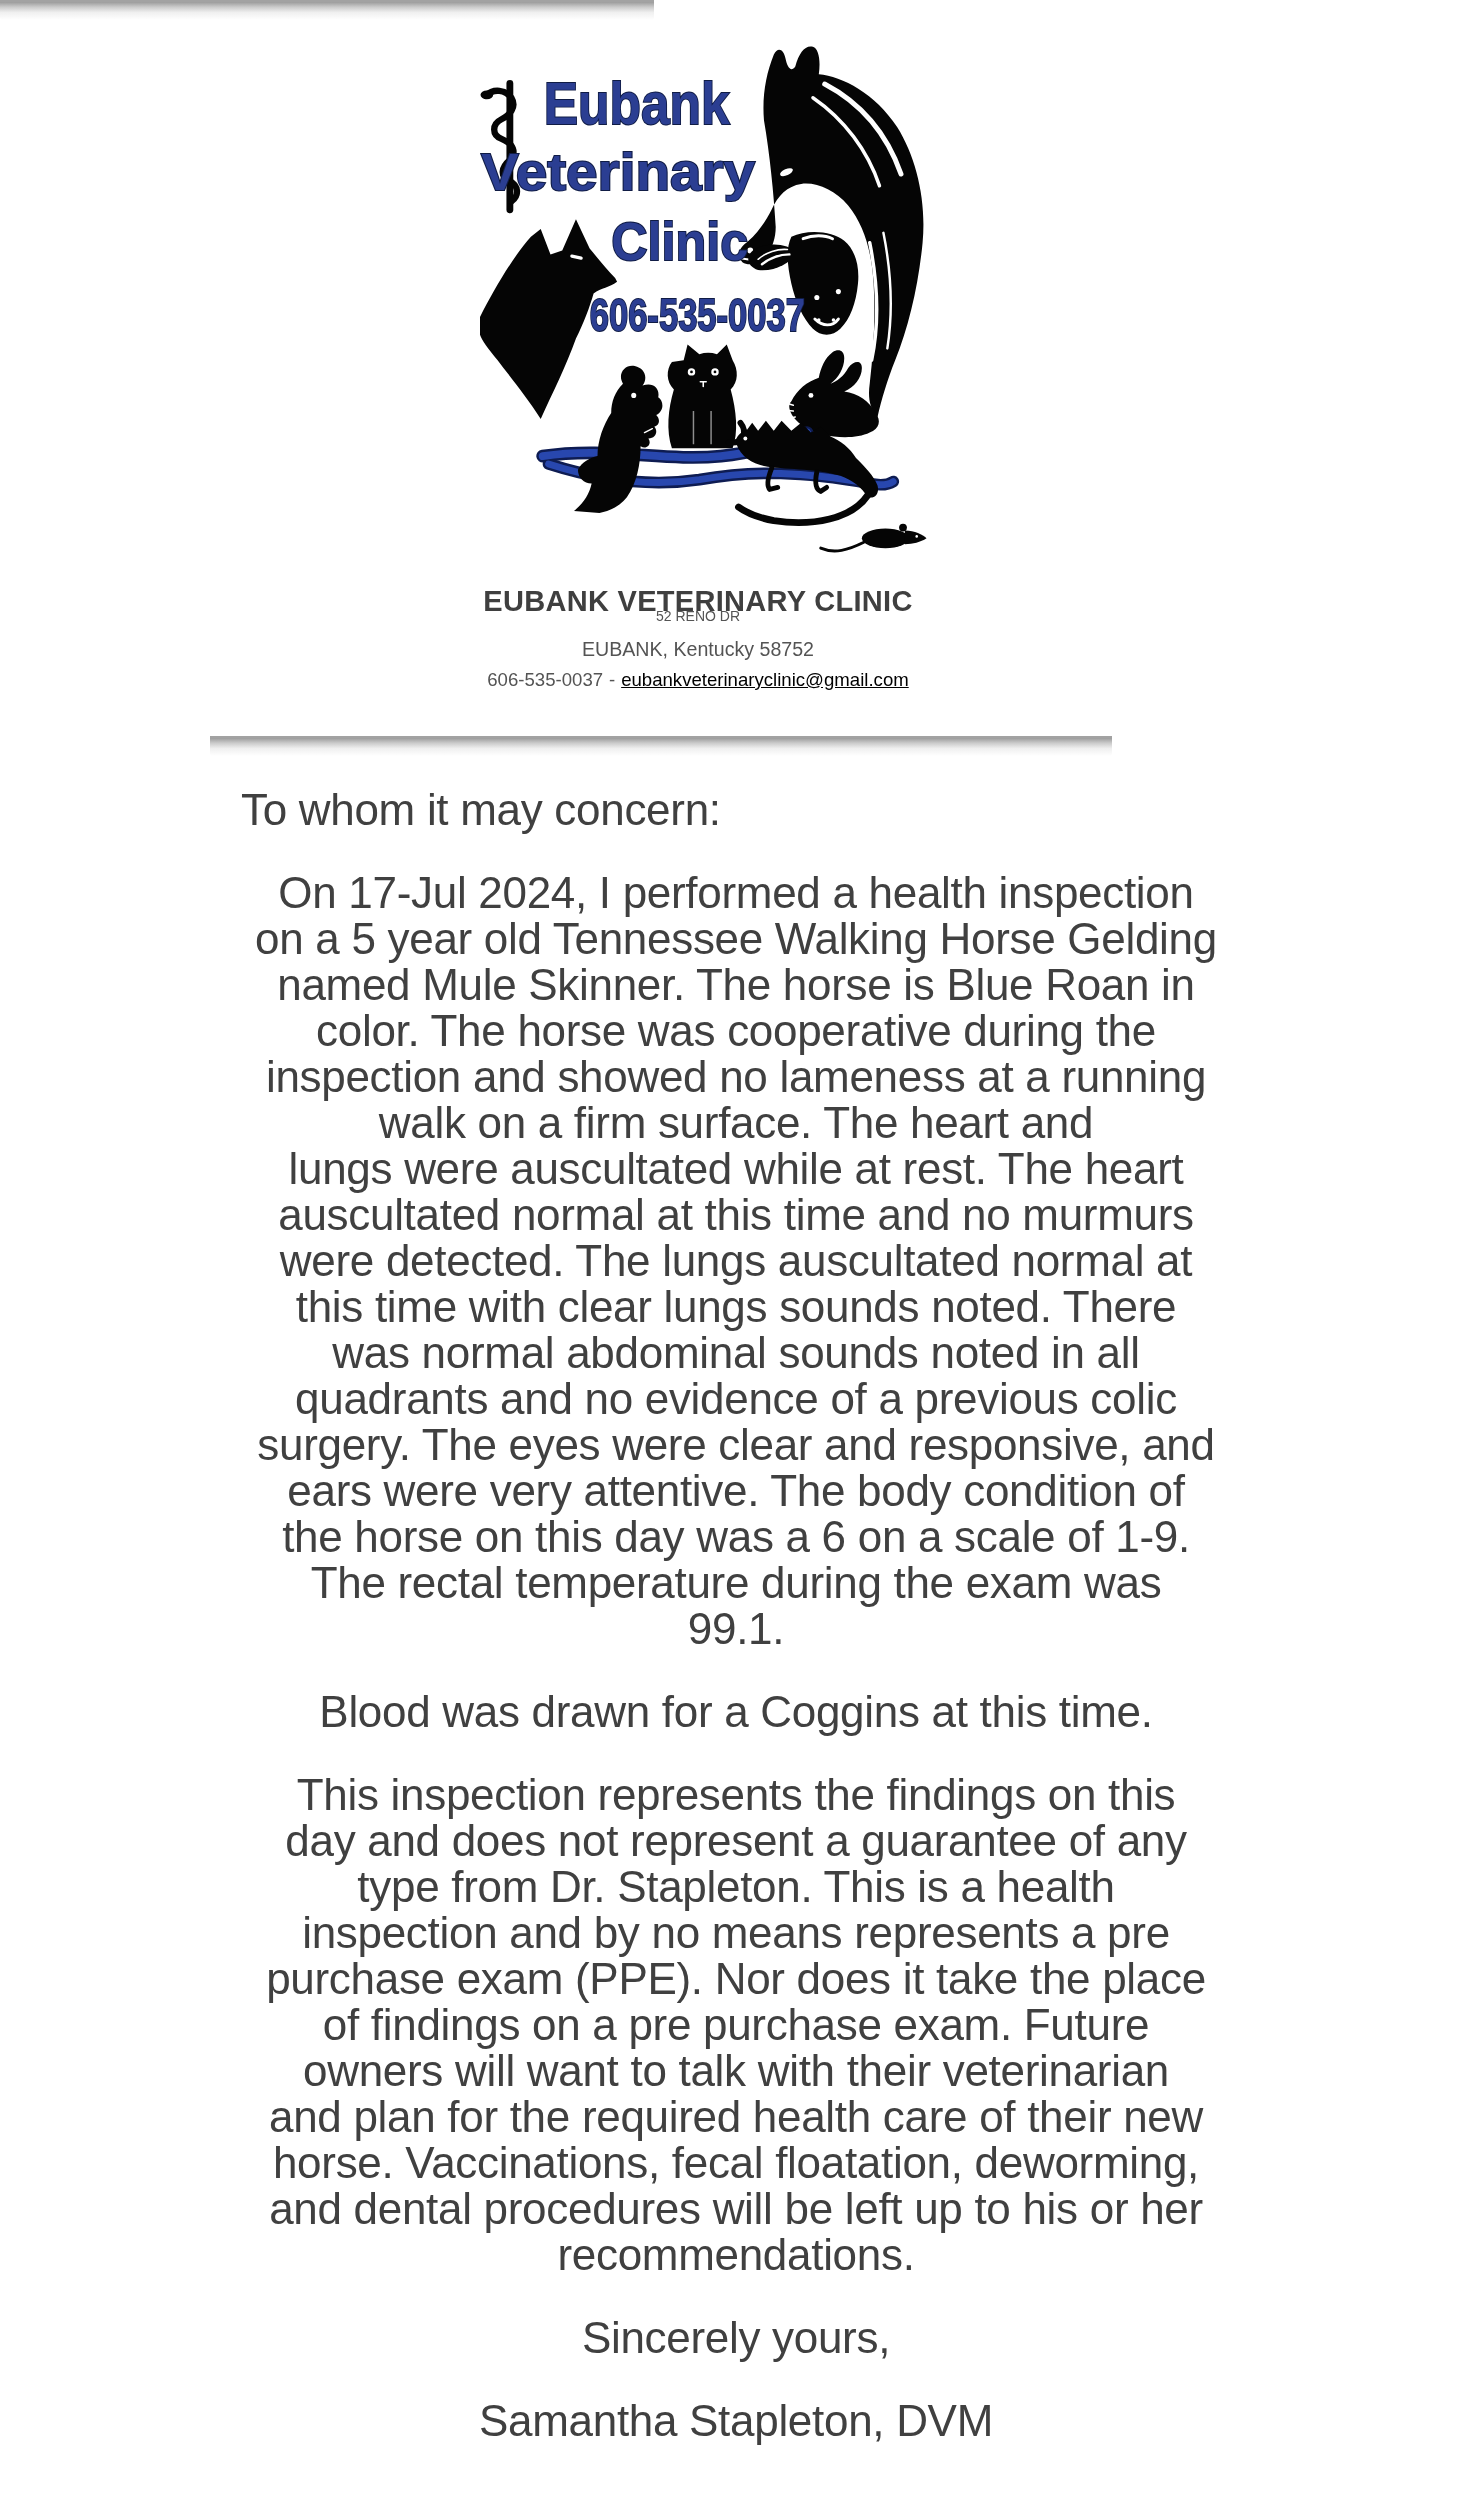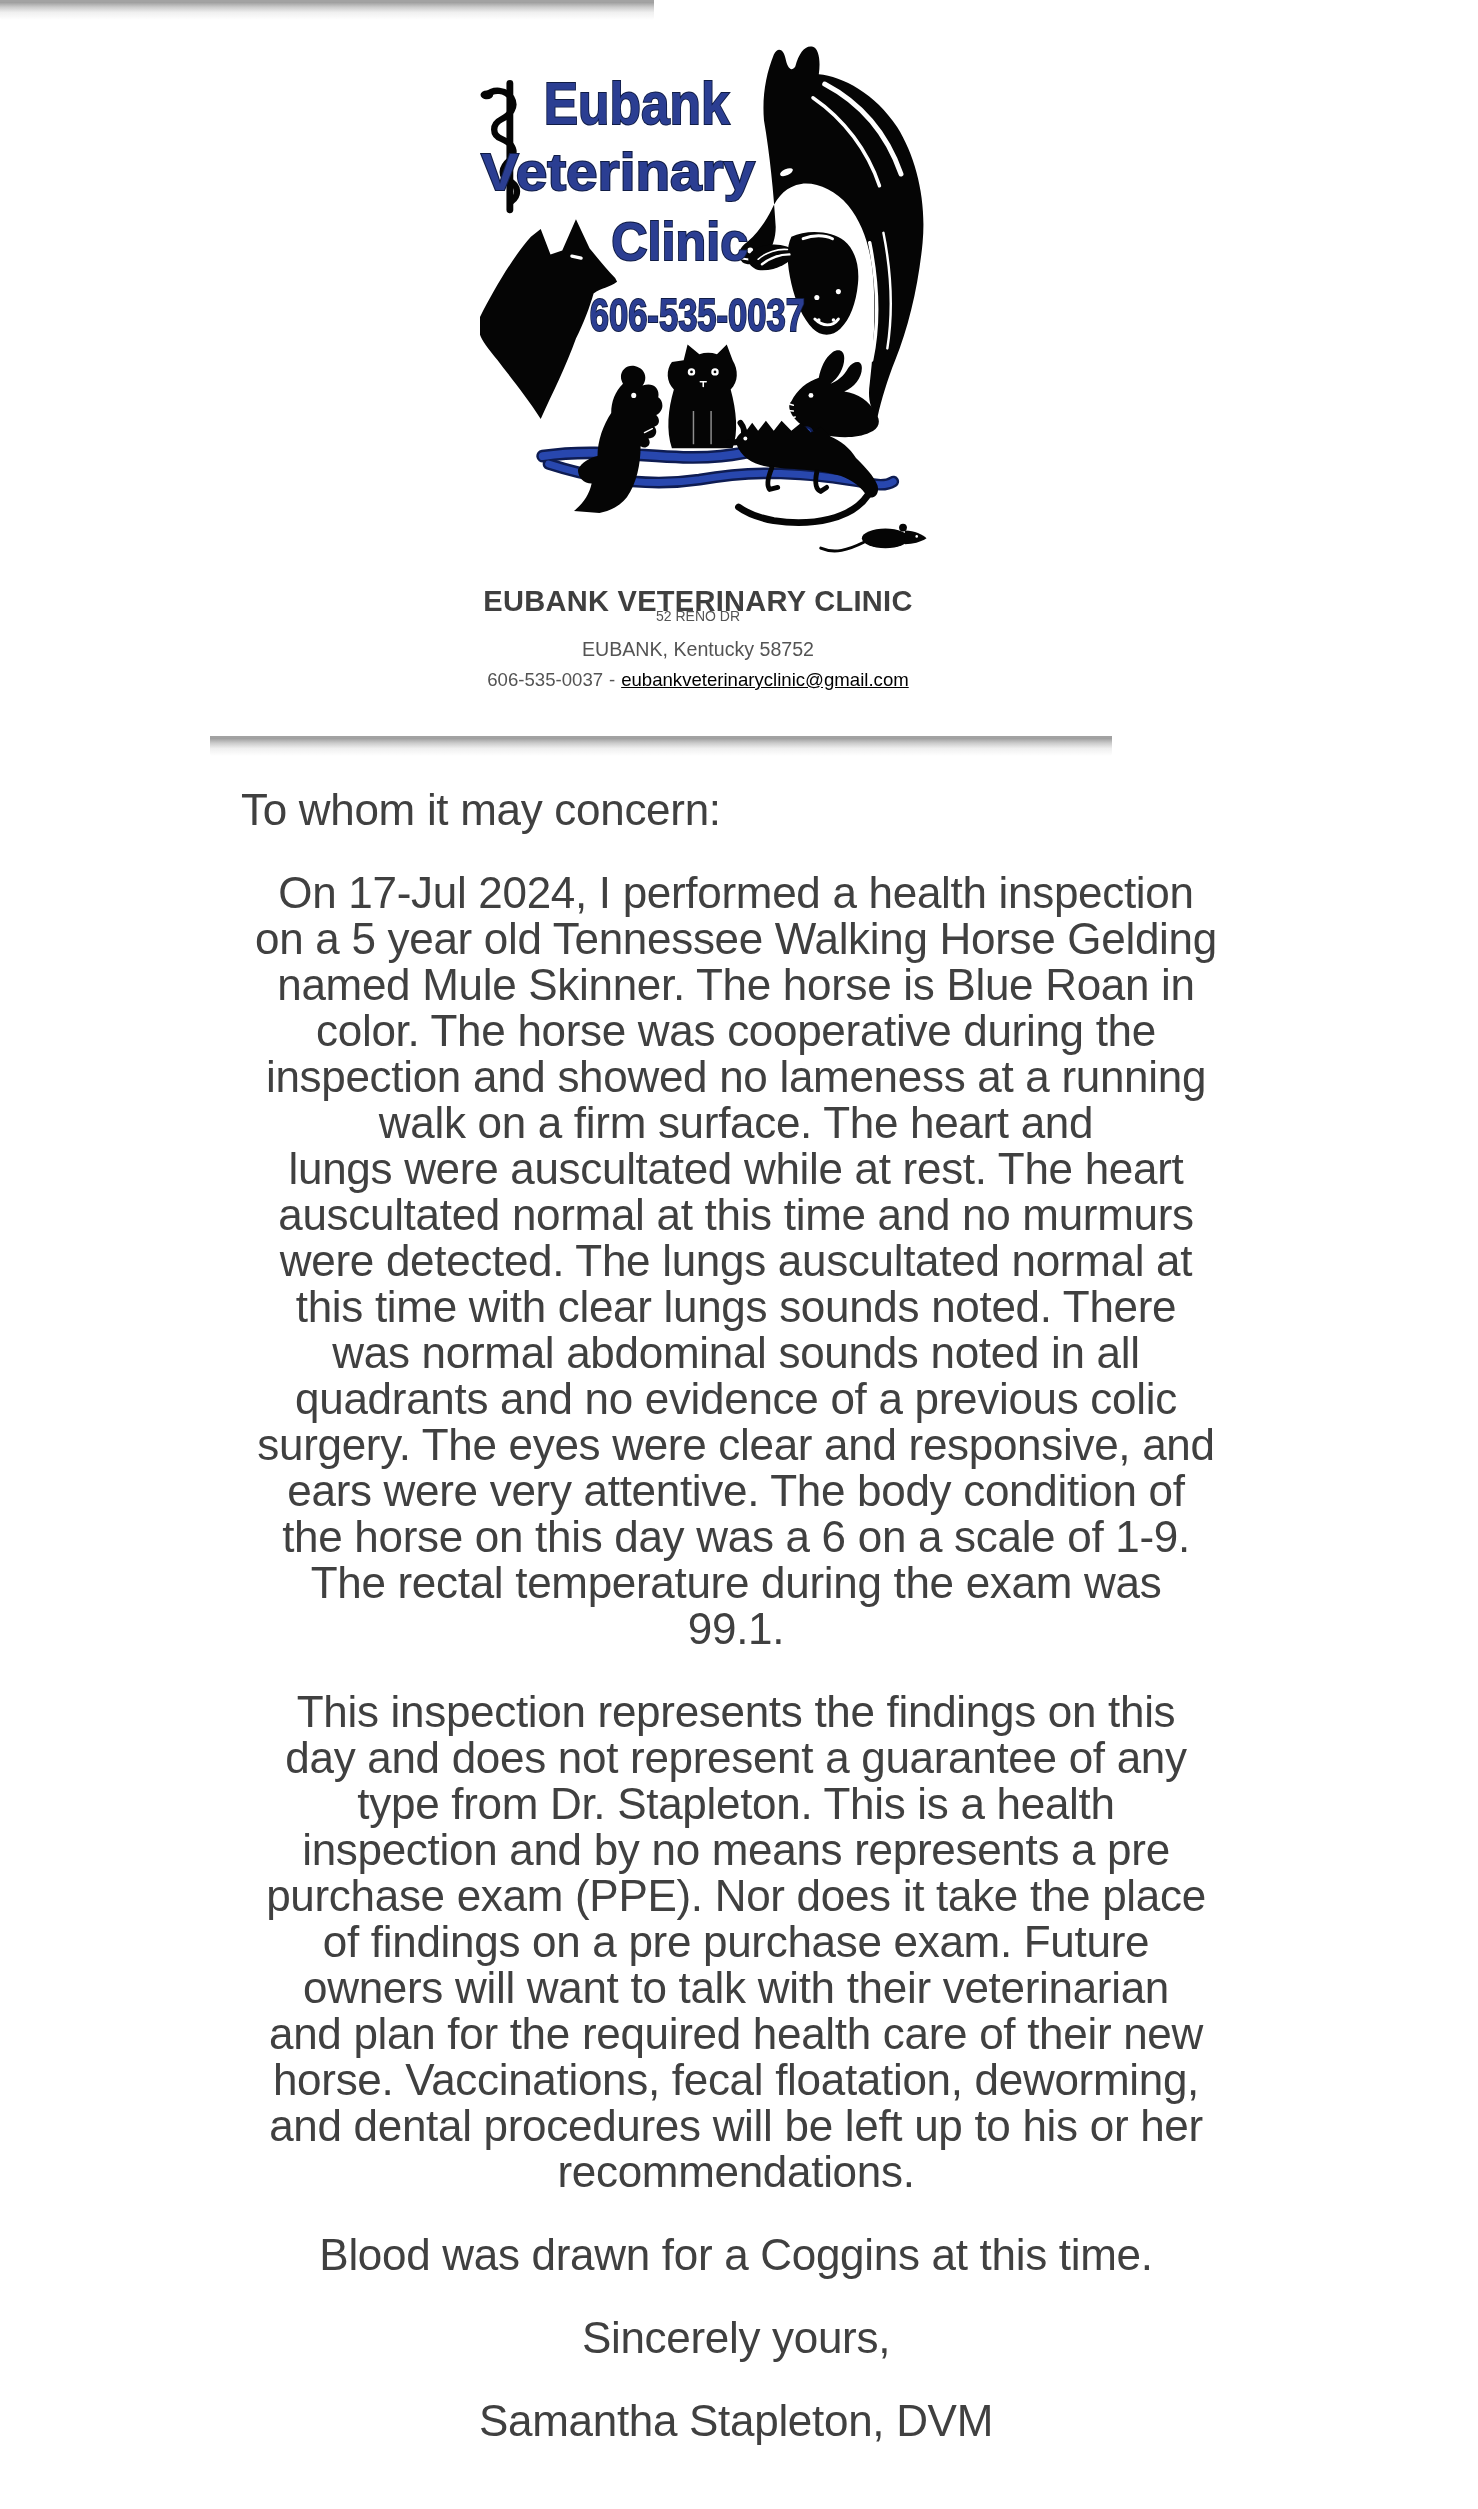--- a/index.html
+++ b/index.html
@@ -193,30 +193,30 @@
 auscultated normal at this time and no murmurs
 were detected. The lungs auscultated normal at
 this time with clear lungs sounds noted. There
 was normal abdominal sounds noted in all
 quadrants and no evidence of a previous colic
 surgery. The eyes were clear and responsive, and
 ears were very attentive. The body condition of
 the horse on this day was a 6 on a scale of 1-9.
 The rectal temperature during the exam was
 99.1.</div>
+    <div class="para">Blood was drawn for a Coggins at this time.</div>
     <div class="para">This inspection represents the findings on this
 day and does not represent a guarantee of any
 type from Dr. Stapleton. This is a health
 inspection and by no means represents a pre
 purchase exam (PPE). Nor does it take the place
 of findings on a pre purchase exam. Future
 owners will want to talk with their veterinarian
 and plan for the required health care of their new
 horse. Vaccinations, fecal floatation, deworming,
 and dental procedures will be left up to his or her
 recommendations.</div>
-    <div class="para">Blood was drawn for a Coggins at this time.</div>
     <div class="para">Sincerely yours,</div>
     <div class="para">Samantha Stapleton, DVM</div>
   </div>
 
 </div>
 
 
 </body></html>

